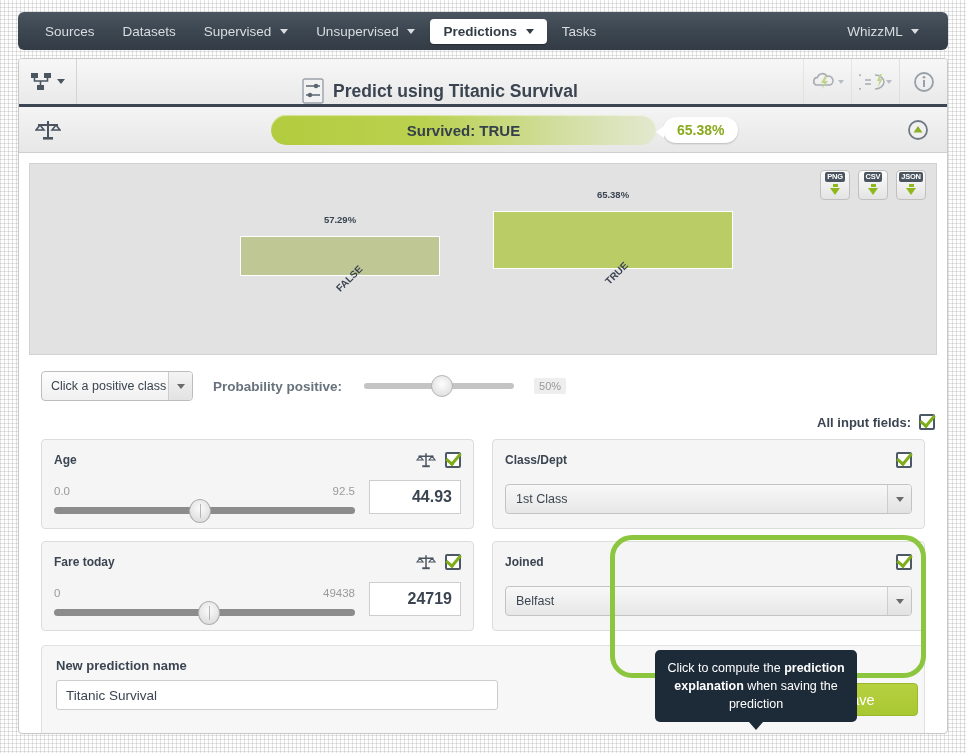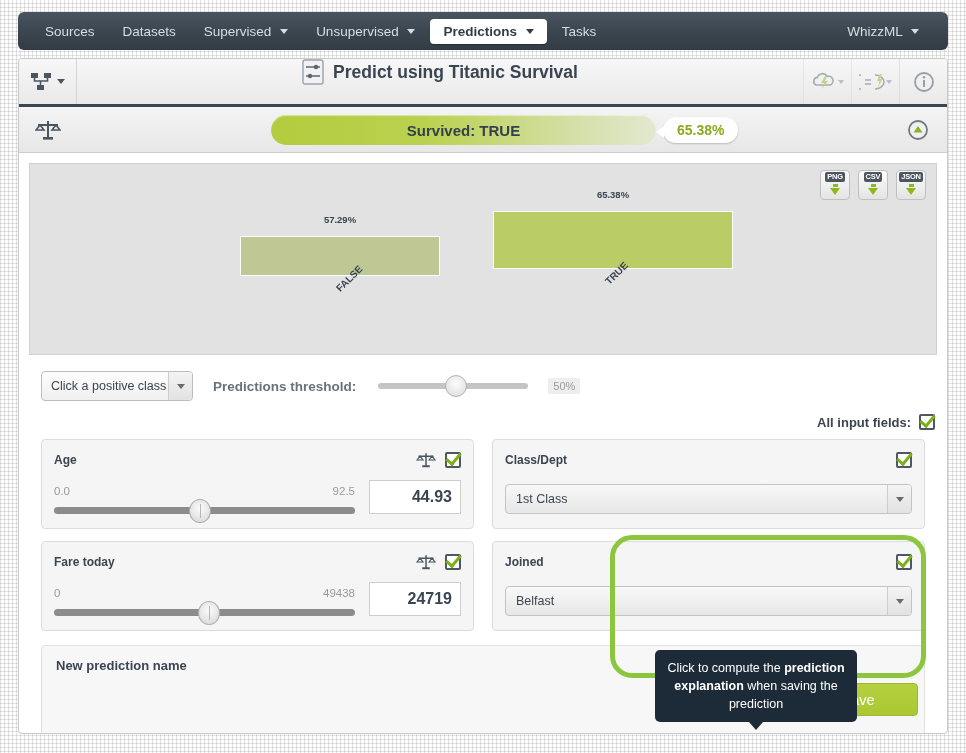--- a/index.html
+++ b/index.html
@@ -65,21 +65,21 @@
     overflow: hidden;
   }
 
   
   #titlebar {
     position: relative;
     height: 48px;
     background: linear-gradient(to bottom, #f7f7f7 0%, #e9e9e9 100%);
     border-bottom: 3px solid #3b4551;
     display: flex;
-    align-items: flex-start;
+    align-items: flex-end;
   }
   #title-left {
     width: 58px; height: 100%;
     display: flex; align-items: center; justify-content: center;
     border-right: 1px solid #d4d4d4;
     cursor: pointer;
   }
   #title-center {
     flex: 1;
     display: flex; align-items: center; justify-content: center;
@@ -657,21 +657,21 @@
     </div>
   </div>
 
   <div id="thresholdrow">
     <div id="positive-class-select">
       <span id="positive-class-label">Click a positive class</span>
       <span class="sel-arrow-box">
         <span class="sel-caret"></span>
       </span>
     </div>
-    <div id="threshold-label">Predictions threshold:</div>
+    <div id="threshold-label">Probability positive:</div>
     <div id="threshold-slider">
       <div id="threshold-knob"></div>
     </div>
     <div id="threshold-value">50%</div>
   </div>
 
   <div id="allfieldsrow">
     <span id="allfields-label">All input fields:</span>
     <span class="chk"></span>
   </div>
@@ -760,20 +760,23 @@
         <span class="cat-select-label">Belfast</span>
         <span class="sel-arrow-box">
           <span class="sel-caret"></span>
         </span>
       </div>
     </div>
   </div>
 
   <div id="bottomarea">
     <div id="newname-label">New prediction name</div>
+    <div id="newname-input" placeholder="New prediction name">
+      <span>Titanic Survival</span>
+    </div>
   </div>
 </div>
 
 <div id="highlight-ring"></div>
 
 <div id="tooltip">
   <span>Click to compute the </span><b>prediction explanation</b><span> when saving the prediction</span>
 </div>
 
 <div id="explain-btn">

